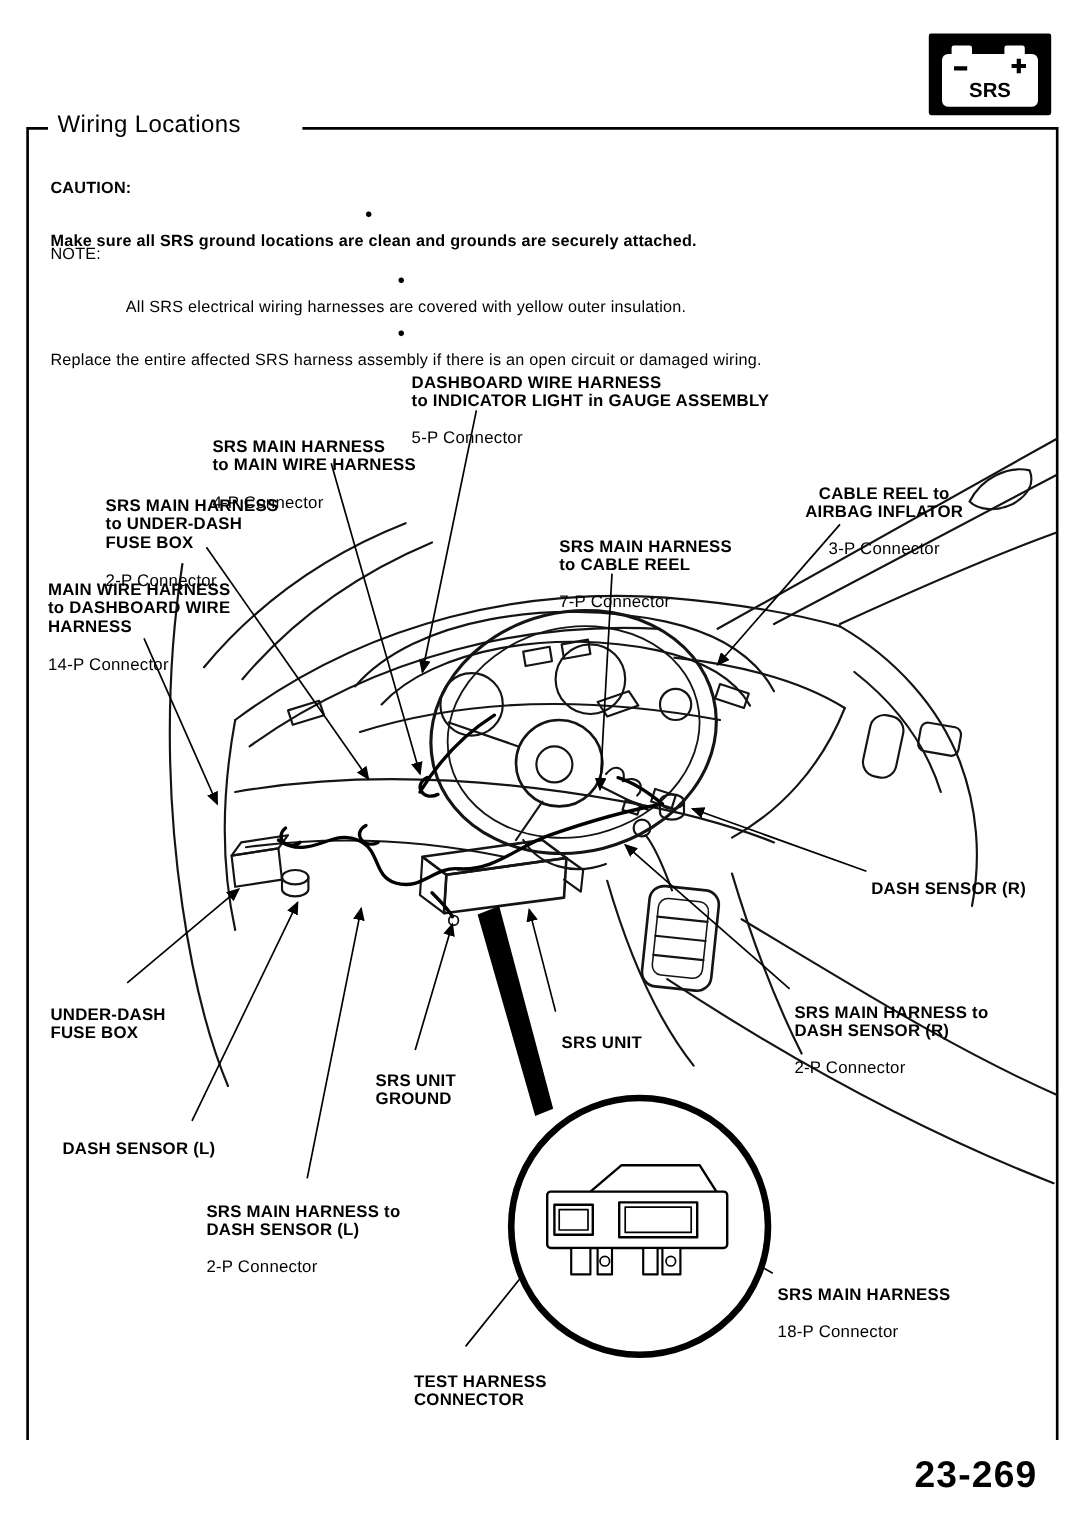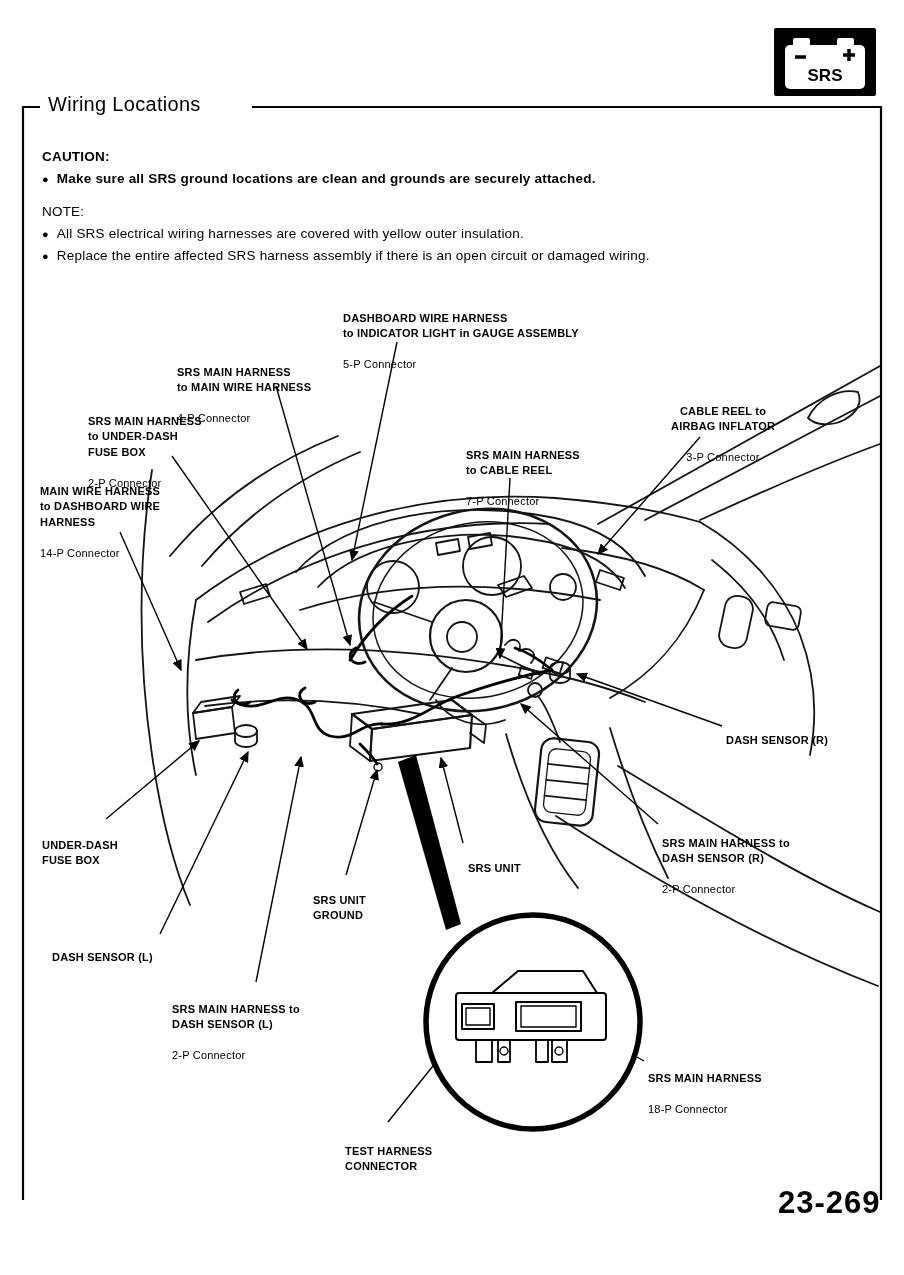--- a/index.html
+++ b/index.html
@@ -9,45 +9,45 @@
   .art{position:absolute;left:0;top:0;}
 
   .srs-badge{position:absolute;left:773px;top:27px;width:104px;height:70px;}
 
   .page-title{position:absolute;left:48px;top:93px;font-size:20px;font-weight:normal;
               letter-spacing:.3px;}
 
   .txtblock{position:absolute;left:42px;font-size:13.5px;letter-spacing:.2px;line-height:22px;}
   .caution{top:146px;font-weight:bold;}
   .note{top:201px;font-weight:normal;}
-  .titem{display:flex;align-items:center;}
+  .titem{display:flex;align-items:center;flex-direction:column;}
   .bullet{margin-right:8px;font-size:11px;line-height:22px;}
   .bullet::before{content:"●";}
 
-  .lbl{position:absolute;font-size:11px;line-height:15.5px;font-weight:bold;
+  .lbl{position:absolute;font-size:14px;line-height:15.5px;font-weight:bold;
        letter-spacing:.2px;white-space:pre-line;}
   .lbl .lbl-sub{font-weight:normal;}
   #lbl-0{left:343px;top:295px;}
   #lbl-1{left:177px;top:349px;}
   #lbl-2{left:88px;top:398px;}
   #lbl-3{left:40px;top:468px;}
   #lbl-4{left:671px;top:388px;text-align:center;}
   #lbl-5{left:466px;top:432px;}
   #lbl-6{left:726px;top:717px;}
   #lbl-7{left:662px;top:820px;}
   #lbl-8{left:42px;top:822px;}
   #lbl-9{left:468px;top:845px;}
   #lbl-10{left:313px;top:877px;}
   #lbl-11{left:52px;top:934px;}
   #lbl-12{left:172px;top:986px;}
   #lbl-13{left:648px;top:1055px;}
   #lbl-14{left:345px;top:1128px;}
 
-  .page-num{position:absolute;left:762px;top:1185px;font-size:31px;font-weight:bold;
-            letter-spacing:1px;margin-left:16px;}
+  .page-num{position:absolute;left:762px;top:1211px;font-size:31px;font-weight:bold;
+            letter-spacing:1px;}
 </style>
 </head>
 <body>
 
 <div class="page">
 
   <svg class="srs-badge" viewBox="0 0 104 70">
     <rect x="1" y="1" width="102" height="68" rx="2" fill="#000"></rect>
     <rect x="20" y="11" width="17" height="12" rx="2" fill="#fff"></rect>
     <rect x="64" y="11" width="17" height="12" rx="2" fill="#fff"></rect>

